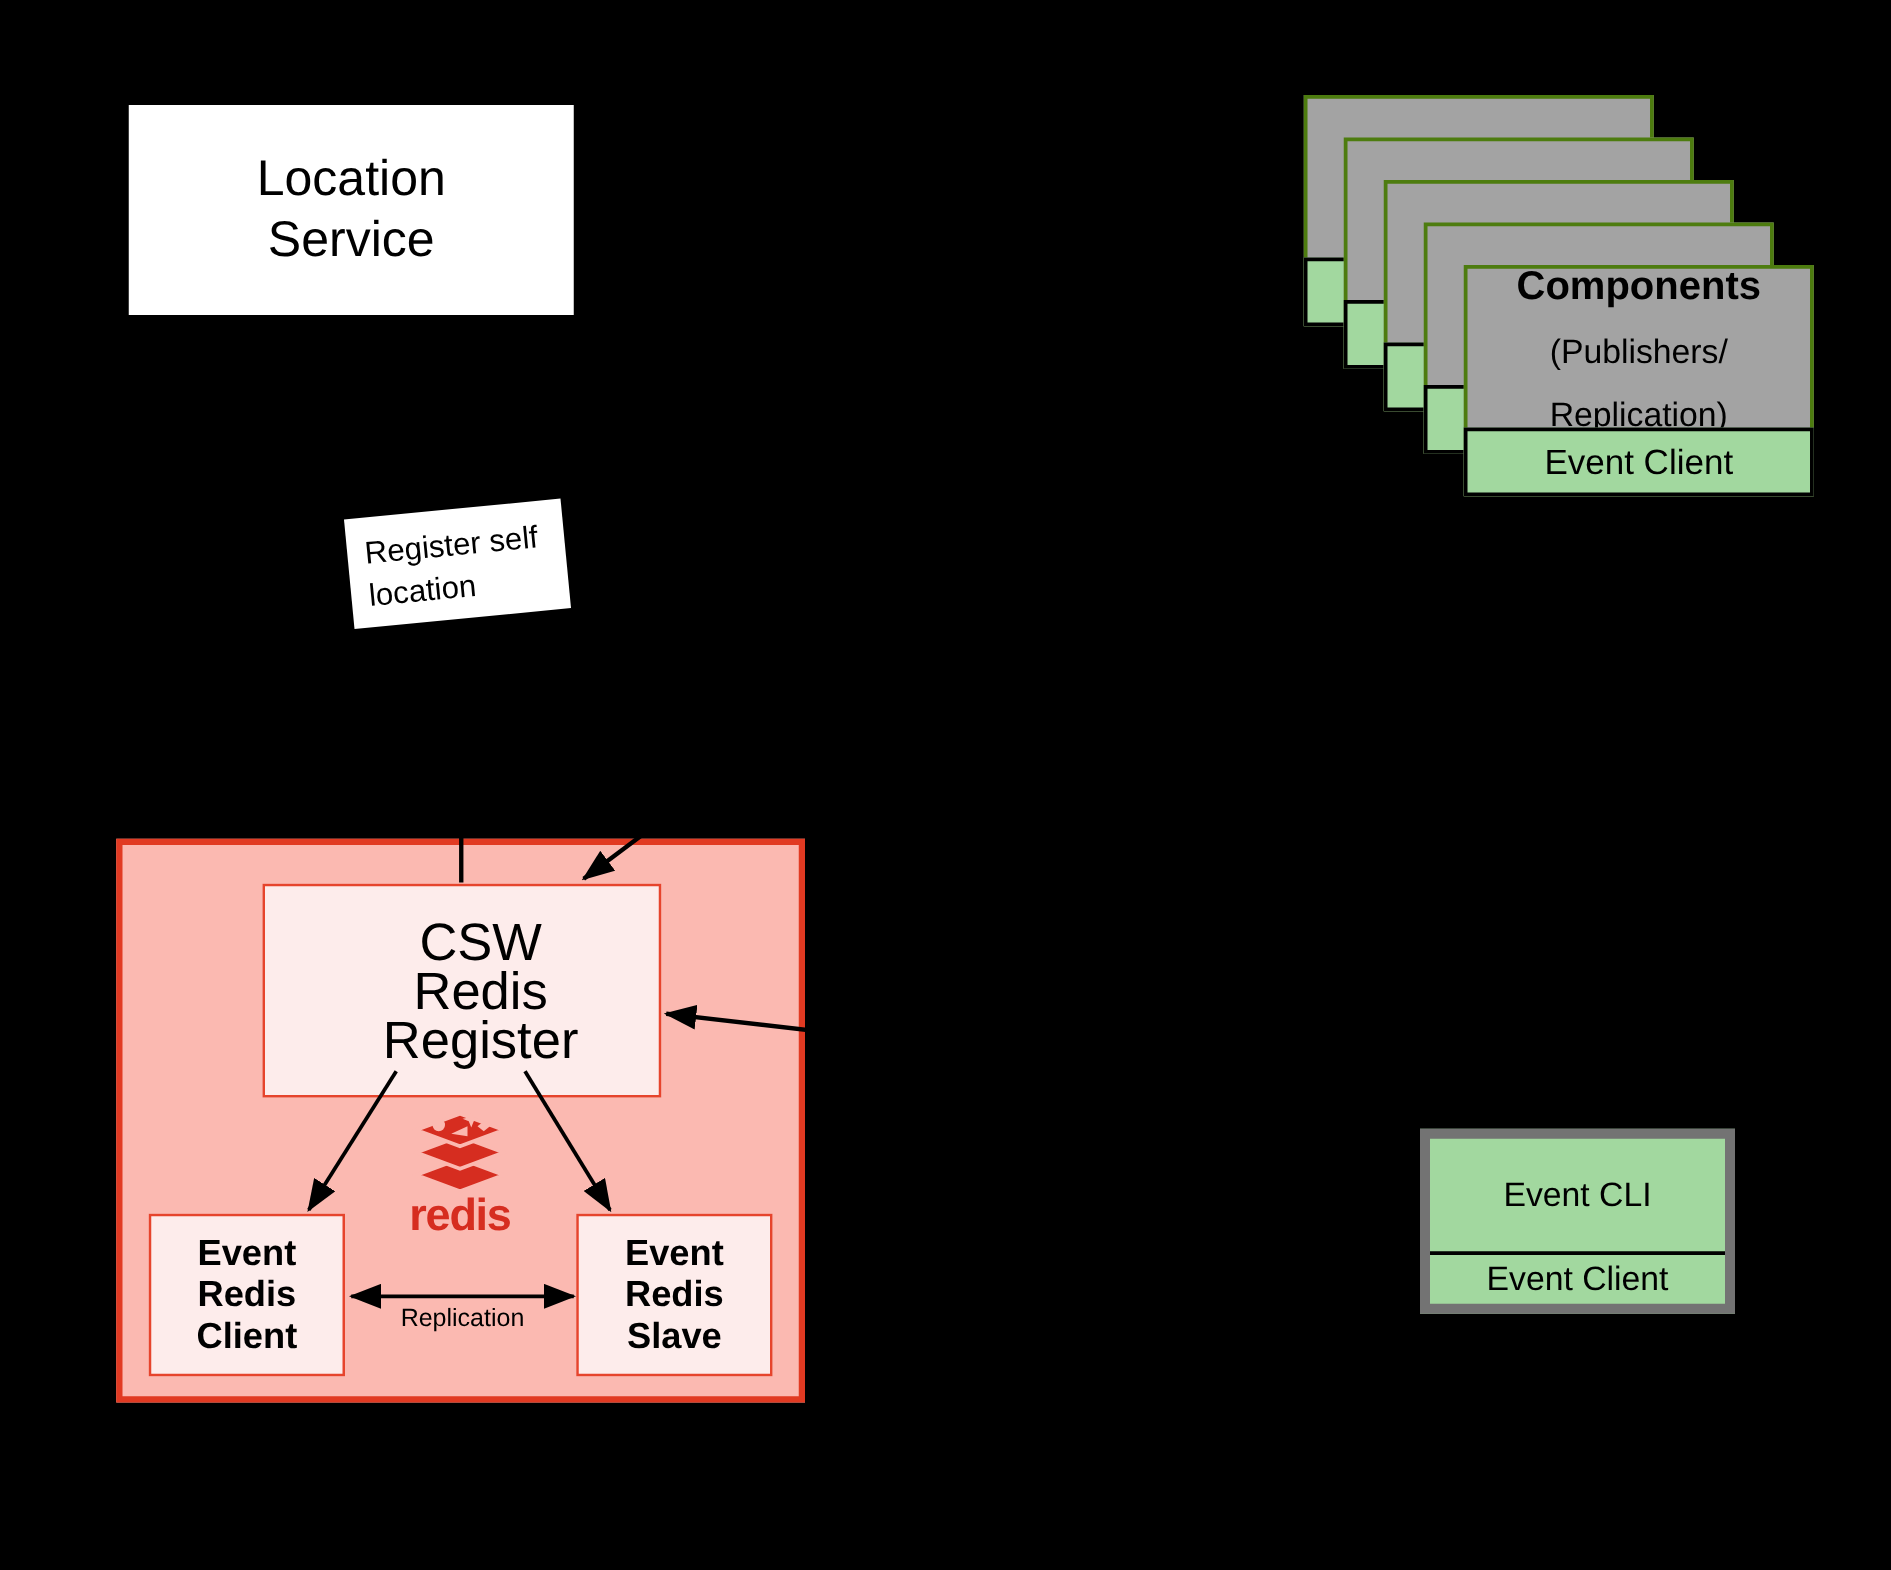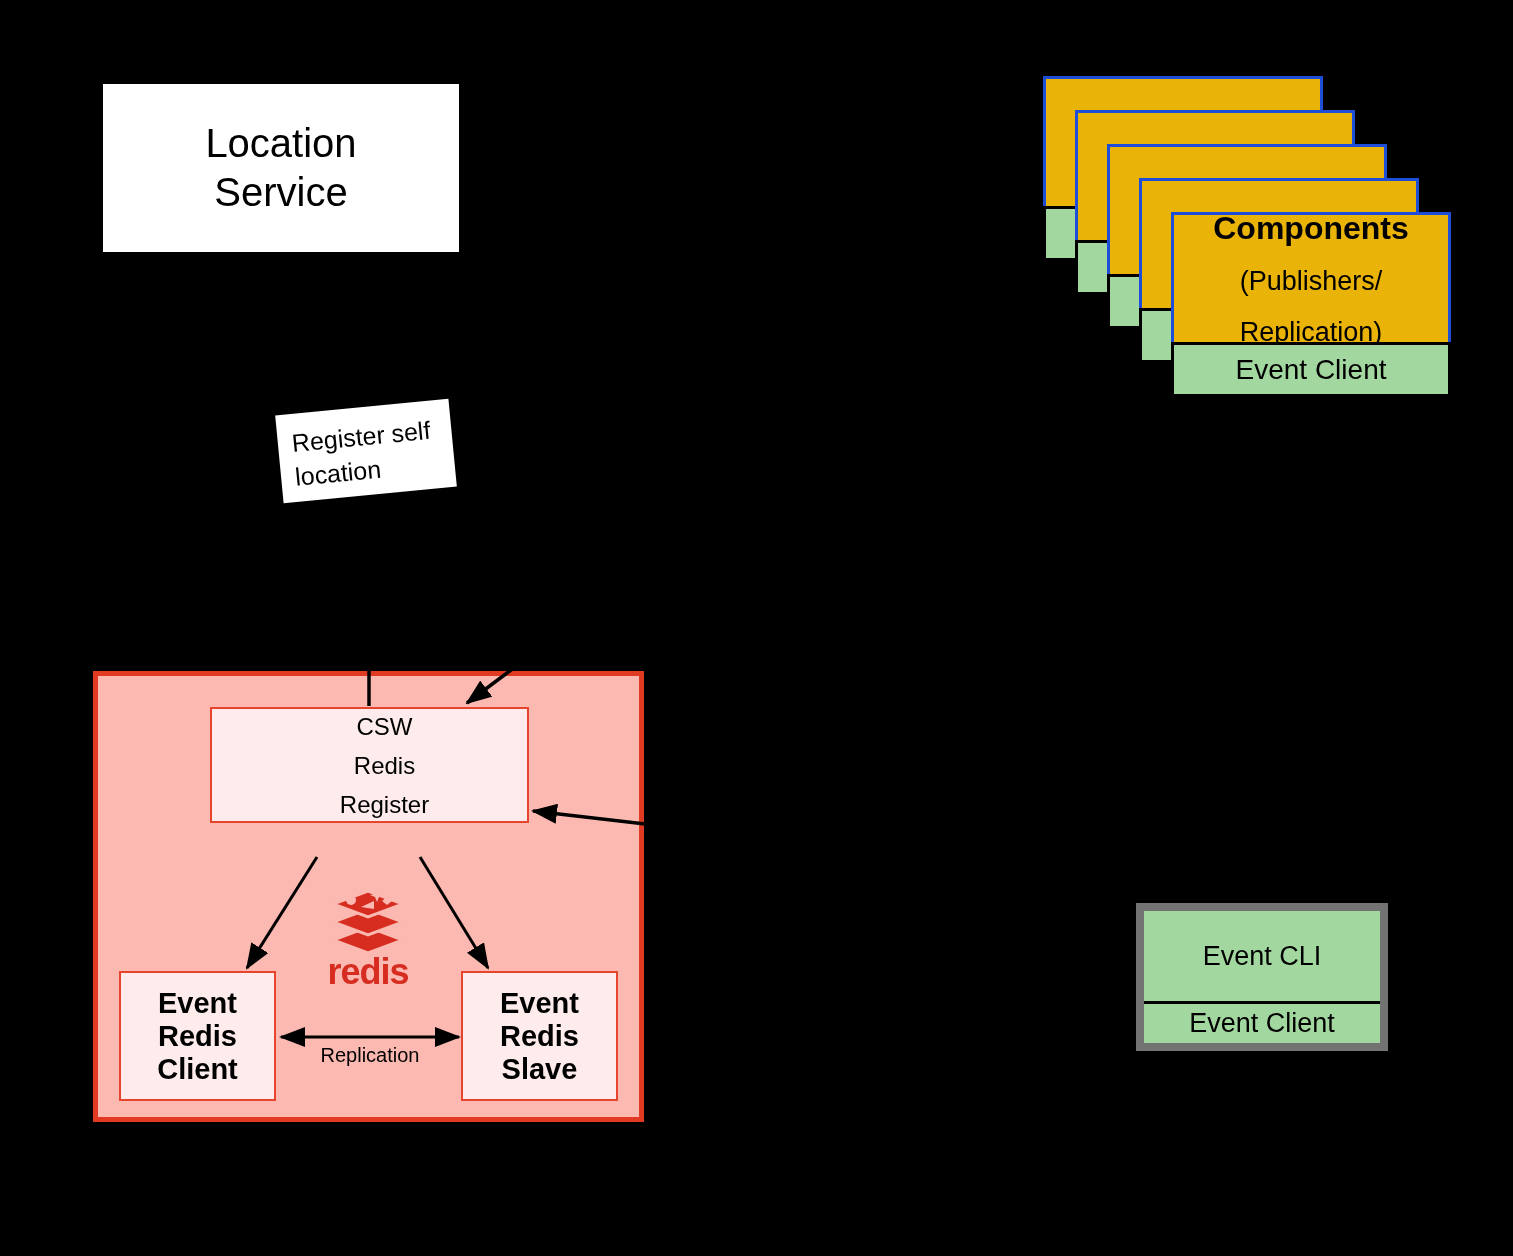--- a/index.html
+++ b/index.html
@@ -19,22 +19,22 @@
   
   .note{
     left:279px;top:407px;width:174px;height:88px;background:#ffffff;
     transform:rotate(-5.5deg);
     font-size:25px;line-height:34px;
     padding:12px 0 0 14px;
   }
 
   
   .card{
-    position:absolute;width:280px;height:185px;background:#eab308;
-    border:3px solid #1d4ed8;box-sizing:border-box;
+    position:absolute;width:280px;height:185px;background:#a3a3a3;
+    border:3px solid #4d7c0f;box-sizing:border-box;
   }
   .card .foot{
     position:absolute;left:-3px;right:-3px;bottom:-3px;height:55px;
     border:3px solid #000;box-sizing:border-box;
     display:flex;align-items:center;justify-content:center;
     font-size:28px;
   }
   .card.front{display:flex;flex-direction:column;}
   .card .body{
     height:127px;display:flex;flex-direction:column;align-items:center;justify-content:center;
@@ -45,21 +45,21 @@
 
   
   .ha-box{
     left:93px;top:671px;width:551px;height:451px;
     border:5px solid #e13a22;background:#fbb9b1;
   }
   .node{
     position:absolute;box-sizing:border-box;background:#fdeceb;border:2px solid #e6442c;
     display:flex;flex-direction:column;align-items:center;justify-content:center;text-align:center;
   }
-  .node.sentinel{left:210px;top:707px;width:319px;height:116px;font-size:24px;line-height:39px;padding-left:30px;}
+  .node.sentinel{left:210px;top:707px;width:319px;height:171px;font-size:42px;line-height:39px;padding-left:30px;}
   .node.small{width:157px;height:130px;font-size:29px;line-height:33px;font-weight:bold;}
   .node.master{left:119px;top:971px;}
   .node.slave{left:461px;top:971px;}
 
   .repl-label{
     left:281px;top:1044px;width:178px;text-align:center;font-size:20px;
   }
 
   
   .cli-box{

